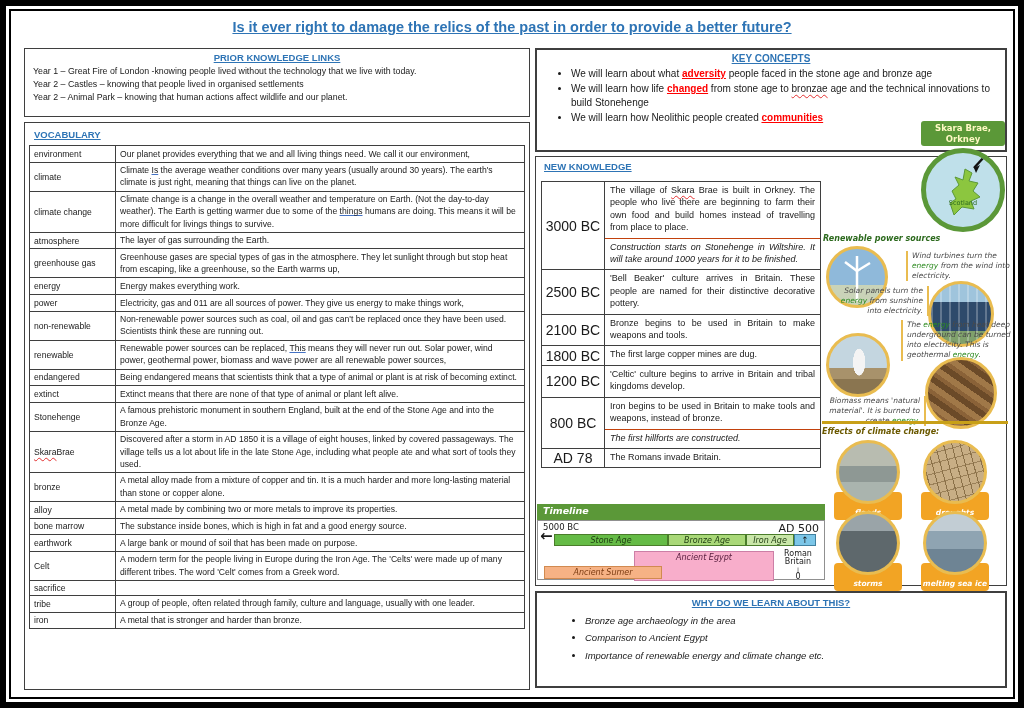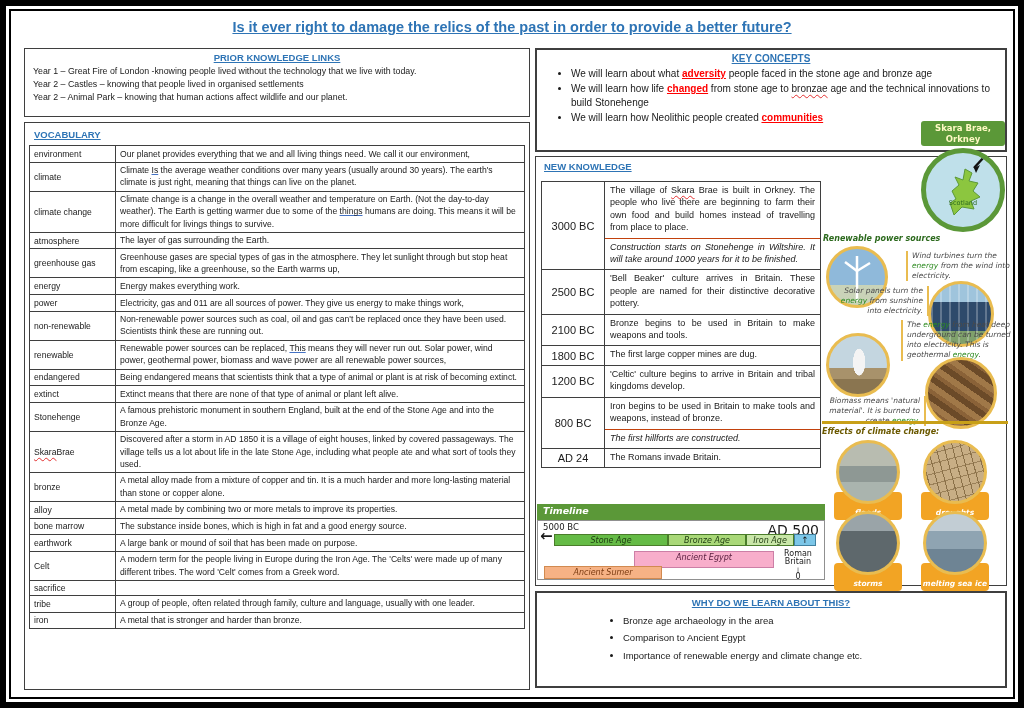--- a/index.html
+++ b/index.html
@@ -32,42 +32,42 @@
   .kc{left:535px;top:48px;width:472px;height:104px;padding:3px 10px;border-width:2px;}
   .kc .bluehead{font-size:10px;}
   .kc-list{margin:3px 0 0 0;padding-left:24px;}
   .kc-list li{font-size:10px;line-height:1.4;margin-bottom:1px;}
 
   
   .nk{left:535px;top:156px;width:472px;height:430px;padding:4px 8px;}
   .nktable{position:absolute;left:541px;top:182px;width:280px;box-sizing:border-box;z-index:2;}
   .nk-row{display:flex;border:1px solid #3f3f3f;margin-top:-1px;background:#fff;}
   .nk-year{width:62px;flex:none;border-right:1px solid #3f3f3f;display:flex;align-items:center;
-    justify-content:center;font-size:11px;}
+    justify-content:center;font-size:14px;}
   .nk-events{flex:1;display:flex;flex-direction:column;}
   .nk-event{padding:2px 5px 4px 5px;font-size:9px;line-height:1.38;text-align:justify;}
   .nk-event + .nk-event{border-top:1px solid #c2410c;font-style:italic;}
 
   
   .timeline{position:absolute;left:537px;top:504px;width:288px;height:78px;z-index:2;}
   .tl-head{height:16px;background:#5B9838;color:#fff;font:italic bold 9.5px "DejaVu Sans",sans-serif;
     padding:1px 0 0 6px;box-sizing:border-box;}
   .tl-body{position:relative;height:60px;background:#fff;border:1px solid #909090;box-sizing:border-box;
     font-family:"DejaVu Sans",sans-serif;}
   .tl-start{position:absolute;left:5px;top:1px;font-size:8.5px;}
-  .tl-end{position:absolute;right:5px;top:1px;font-size:14px;}
+  .tl-end{position:absolute;right:5px;top:1px;font-size:11px;}
   .tl-arrow{position:absolute;left:2px;top:8px;font-size:15px;font-weight:bold;line-height:1;}
   .era{position:absolute;top:13px;height:12px;border:1px solid #4a7d2a;box-sizing:border-box;
     font:italic 8px "DejaVu Sans",sans-serif;color:#1d3a10;text-align:center;line-height:11px;}
   .e0{left:16px;width:114px;background:#65BB46;}
   .e1{left:130px;width:78px;background:#A9D878;}
   .e2{left:208px;width:48px;background:#C9E6A8;}
   .tl-roman-box{position:absolute;left:256px;top:13px;width:22px;height:12px;background:#7CC6E8;
     border:1px solid #40809f;box-sizing:border-box;text-align:center;font-size:9px;line-height:10px;}
-  .civ{position:absolute;height:17px;box-sizing:border-box;font:italic 8px "DejaVu Sans",sans-serif;
+  .civ{position:absolute;height:30px;box-sizing:border-box;font:italic 8px "DejaVu Sans",sans-serif;
     text-align:center;line-height:11px;}
   .egypt{left:96px;top:30px;width:140px;background:#F8AECB;border:1px solid #cc7fa6;color:#5a2040;}
   .sumer{left:6px;top:45px;width:118px;height:13px;background:#F6B285;border:1px solid #d18a50;color:#7a3a10;}
   .tl-roman-label{position:absolute;left:238px;top:29px;width:44px;text-align:center;
     font:8px "DejaVu Sans",sans-serif;line-height:1.05;}
   .tl-roman-label .tick{display:block;font-size:6px;line-height:1;}
   .tl-roman-label span{display:block;}
 
   
   .sb-head{position:absolute;font:italic bold 8px "DejaVu Sans",sans-serif;z-index:3;}
@@ -112,21 +112,21 @@
   
   .skara{position:absolute;left:921px;top:121px;width:84px;z-index:6;}
   .skara-label{background:#5B9838;border-radius:3px;color:#FFF9C4;text-align:center;
     font:bold 8.5px "DejaVu Sans",sans-serif;padding:2px 2px;line-height:1.25;}
   .skara-map{width:84px;height:84px;border-radius:50%;border:5px solid #5B9838;box-sizing:border-box;
     background:#BFE0EA;margin-top:2px;overflow:hidden;}
 
   
   .why{left:535px;top:591px;width:472px;height:97px;padding:4px 10px;border-width:2px;}
   .why-list{margin:6px 0 0 0;padding-left:38px;}
-  .why-list li{font-size:9.5px;line-height:1.5;margin-bottom:3px;margin-left:38px;}
+  .why-list li{font-size:9.5px;font-style:italic;line-height:1.5;margin-bottom:3px;}
 
   
   .bw{text-decoration:underline;text-decoration-color:#4472C4;}
   .rw{text-decoration:underline wavy #E23030;text-decoration-thickness:1px;text-underline-offset:2px;}
   .red{color:#FF0000;font-weight:bold;text-decoration:underline;}
 </style>
 </head>
 <body>
 
 <div class="page">
@@ -307,21 +307,21 @@
 
   <div class="nk-row">
     <div class="nk-year">800 BC</div>
     <div class="nk-events">
           <div class="nk-event">Iron begins to be used in Britain to make tools and weapons, instead of bronze.</div>
           <div class="nk-event">The first hillforts are constructed.</div>
         </div>
   </div>
 
   <div class="nk-row">
-    <div class="nk-year">AD 24</div>
+    <div class="nk-year">AD 78</div>
     <div class="nk-events">
           <div class="nk-event">The Romans invade Britain.</div>
         </div>
   </div>
 </div>
 
   <div class="timeline">
     <div class="tl-head">Timeline</div>
     <div class="tl-body">
       <span class="tl-start">5000 BC</span>

